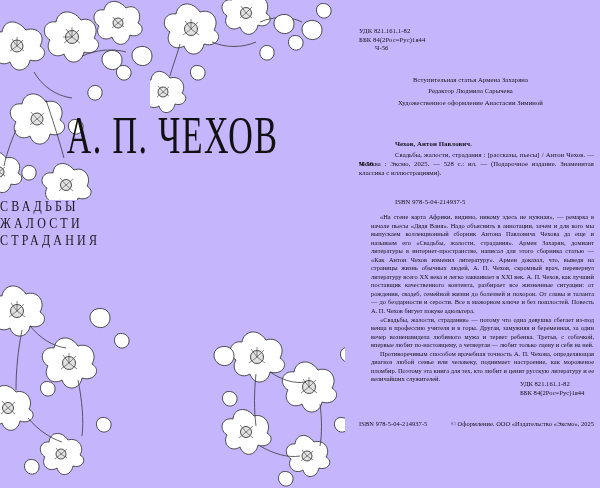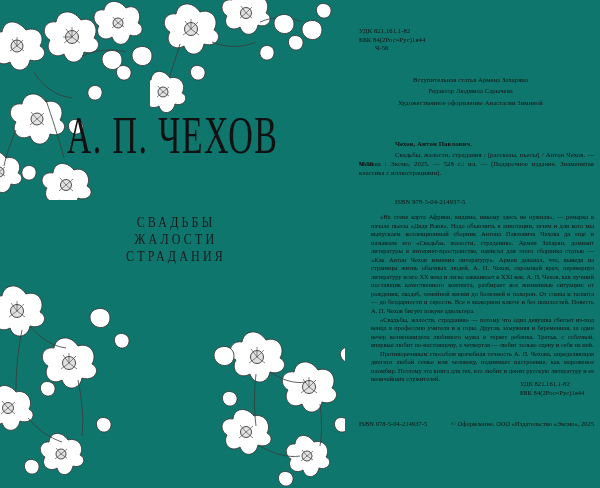--- a/index.html
+++ b/index.html
@@ -11,21 +11,21 @@
     width: 600px;
     height: 488px;
     overflow: hidden;
     font-family: "Liberation Serif", serif;
     color: #111111;
   }
   .spread {
     position: relative;
     width: 600px;
     height: 488px;
-    background: #0f766e;
+    background: #c4b5fd;
   }
 
   
   .title-page {
     position: absolute;
     left: 0; top: 0;
     width: 345px; height: 488px;
     overflow: hidden;
   }
   .flora {
@@ -50,23 +50,22 @@
     line-height: 1;
     color: #111;
     transform: scaleY(1.45) scaleX(0.92);
     transform-origin: center top;
     white-space: nowrap;
   }
 
   .book-title {
     position: absolute;
     left: 0; right: 0;
-    top: 214px;
-    text-align: center;
-    margin-left: 7px;
+    top: 198px;
+    text-align: left;
   }
   .book-title .tline {
     font-family: "Liberation Serif", serif;
     font-size: 12px;
     letter-spacing: 3.2px;
     line-height: 17px;
     color: #1a1a1a;
     transform: scaleY(1.15);
     white-space: nowrap;
   }

